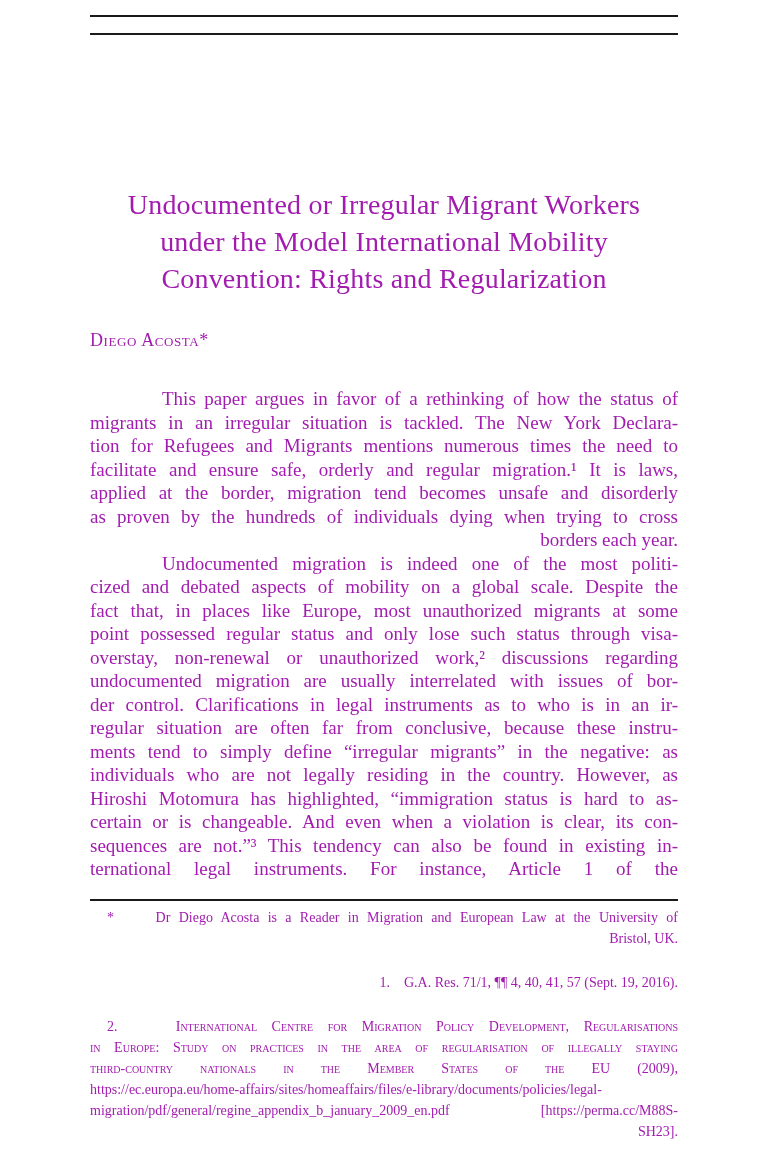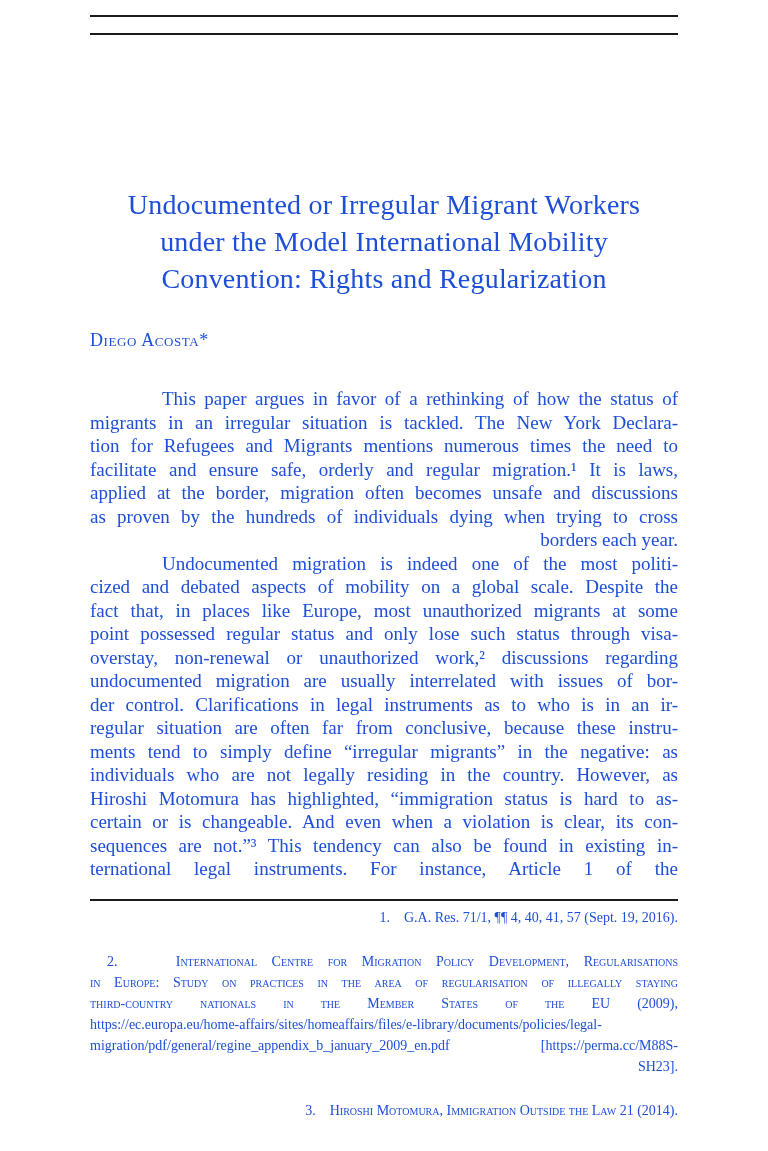--- a/index.html
+++ b/index.html
@@ -1,21 +1,21 @@
 <!DOCTYPE html>
 <html><head>
 <meta charset="utf-8">
 <style>
   html, body { margin: 0; padding: 0; background: #ffffff; }
   .page {
     position: relative;
     width: 768px;
     height: 1151px;
     background: #ffffff;
-    color: #1d4ed8;
+    color: #a21caf;
     font-family: "Liberation Serif", "DejaVu Serif", serif;
     overflow: hidden;
   }
   .hr { height: 2px; background: #1a1a1a; }
   .topline1 { margin: 15px 90px 0 90px; }
   .topline2 { margin: 16px 90px 0 90px; }
   .content { margin: 0 90px; }
   .title {
     margin: 151px 0 0 0;
     font-size: 28px;
@@ -54,21 +54,21 @@
         <div>under the Model International Mobility</div>
         <div>Convention: Rights and Regularization</div>
       </h1>
     <div class="author sc">Diego Acosta*</div>
     <div class="bodytext">
         <div class="para">
           <div class="line ind stretch">This paper argues in favor of a rethinking of how the status of</div>
           <div class="line stretch">migrants in an irregular situation is tackled.  The New York Declara-</div>
           <div class="line stretch">tion for Refugees and Migrants mentions numerous times the need to</div>
           <div class="line stretch">facilitate and ensure safe, orderly and regular migration.¹  It is laws,</div>
-          <div class="line stretch">applied at the border, migration often becomes unsafe and discussions</div>
+          <div class="line stretch">applied at the border, migration tend becomes unsafe and disorderly</div>
           <div class="line stretch">as proven by the hundreds of individuals dying when trying to cross</div>
           <div class="line">borders each year.</div>
         </div>
         <div class="para">
           <div class="line ind stretch">Undocumented migration is indeed one of the most politi-</div>
           <div class="line stretch">cized and debated aspects of mobility on a global scale.  Despite the</div>
           <div class="line stretch">fact that, in places like Europe, most unauthorized migrants at some</div>
           <div class="line stretch">point possessed regular status and only lose such status through visa-</div>
           <div class="line stretch">overstay, non-renewal or unauthorized work,² discussions regarding</div>
           <div class="line stretch">undocumented migration are usually interrelated with issues of bor-</div>
@@ -81,20 +81,24 @@
           <div class="line stretch">sequences are not.”³  This tendency can also be found in existing in-</div>
           <div class="line stretch">ternational legal instruments.  For instance, Article 1 of the</div>
         </div>
       </div>
   </div>
 
   <div class="footer-block">
     <div class="hr fn-rule"></div>
     <div class="fn">
         <div class="fn-item">
+          <div class="line ind stretch">*&nbsp;&nbsp;&nbsp;&nbsp;&nbsp;Dr Diego Acosta is a Reader in Migration and European Law at the University of</div>
+          <div class="line">Bristol, UK.</div>
+        </div>
+        <div class="fn-item">
           <div class="line ind">1.&nbsp;&nbsp;&nbsp;&nbsp;G.A. Res. 71/1, ¶¶ 4, 40, 41, 57 (Sept. 19, 2016).</div>
         </div>
         <div class="fn-item">
           <div class="line ind stretch sc">2.&nbsp;&nbsp;&nbsp;&nbsp;International Centre for Migration Policy Development, Regularisations</div>
           <div class="line stretch sc">in Europe:  Study on practices in the area of regularisation of illegally staying</div>
           <div class="line stretch sc">third-country nationals in the Member States of the EU (2009),</div>
           <div class="line stretch">https://ec.europa.eu/home-affairs/sites/homeaffairs/files/e-library/documents/policies/legal-</div>
           <div class="line stretch">migration/pdf/general/regine_appendix_b_january_2009_en.pdf  [https://perma.cc/M88S-</div>
           <div class="line">SH23].</div>
         </div>

